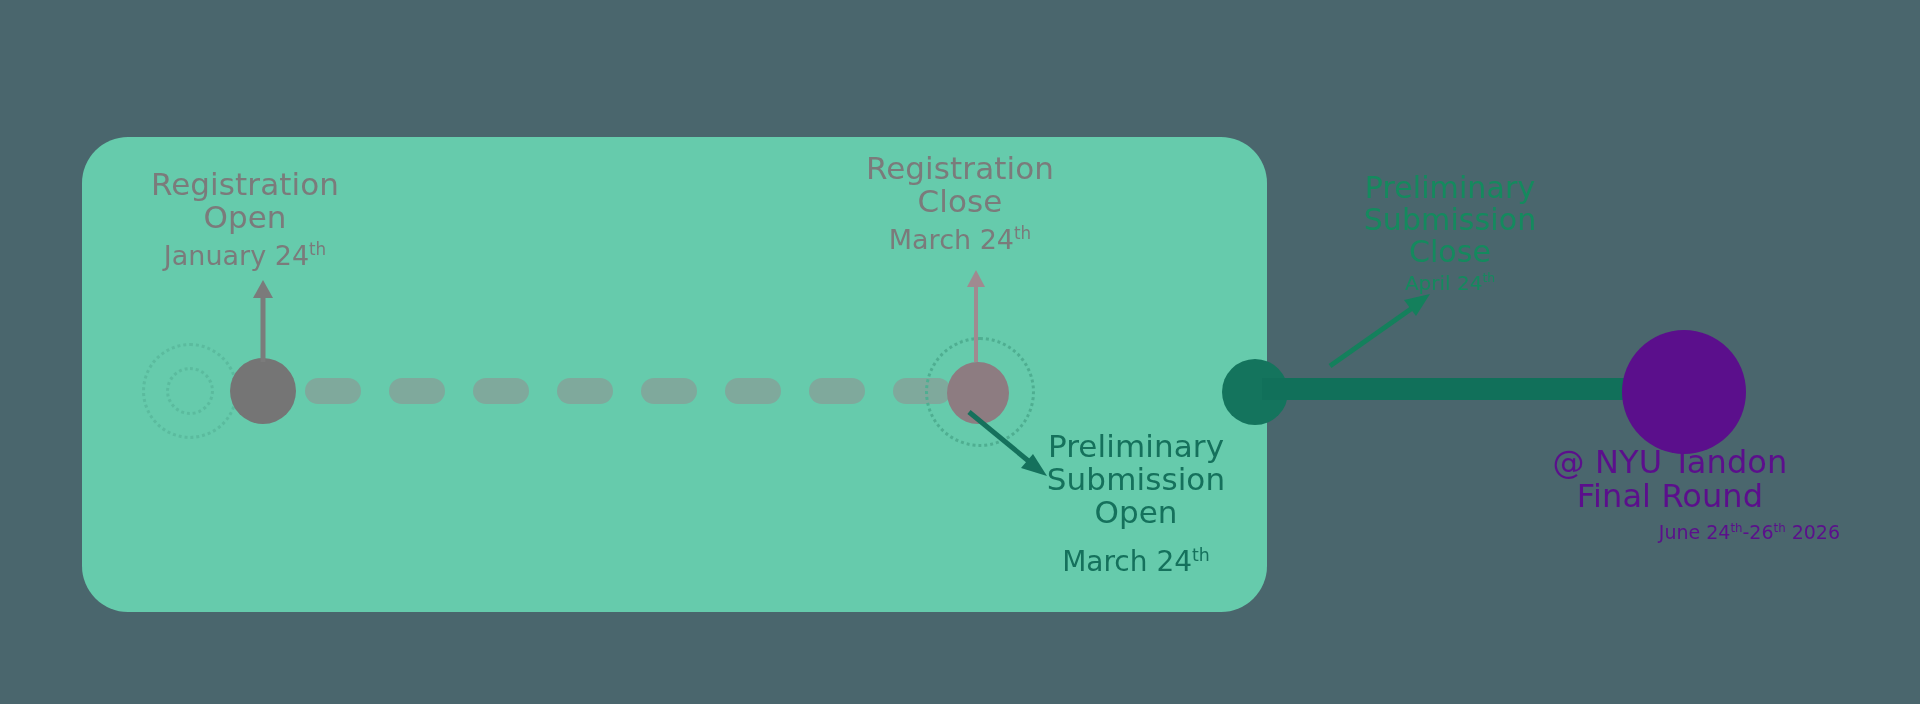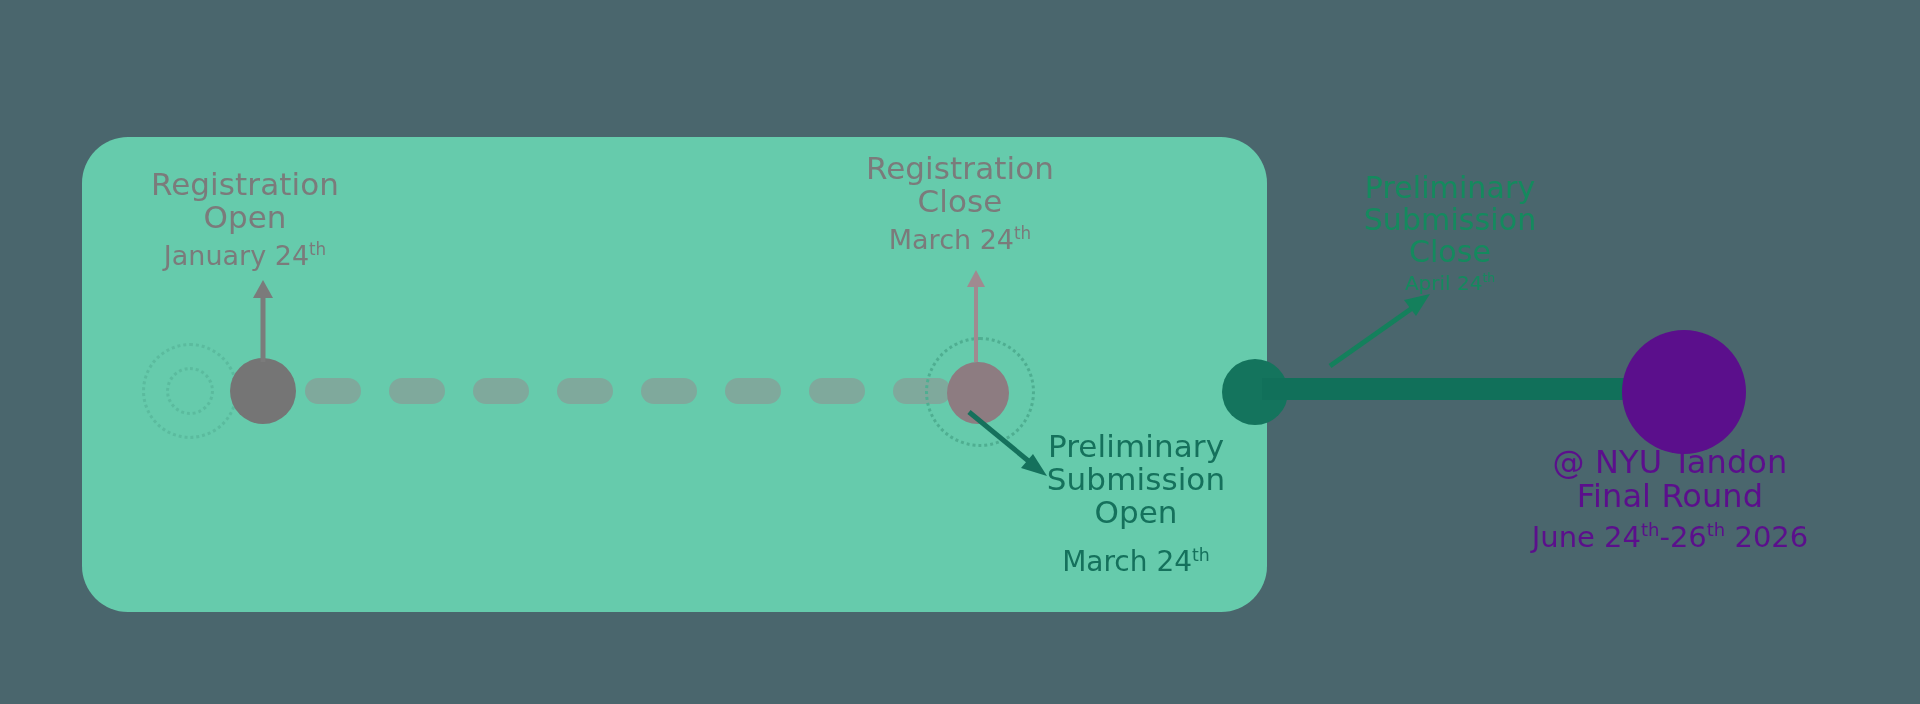--- a/index.html
+++ b/index.html
@@ -103,21 +103,21 @@
   #prelim-close-label .label-date  { font-size: 20px; margin-top: 6px; }
 
   
   #final-round-label {
     left: 1500px;
     top: 446px;
     width: 340px;
     color: #5b0f8c;
   }
   #final-round-label .label-title { font-size: 32px; }
-  #final-round-label .label-date  { font-size: 29px; margin-top: 8px; }
+  #final-round-label .label-date  { font-size: 19px; margin-top: 8px; text-align: right; }
 
   
   .halo-ring {
     position: absolute;
     border-radius: 50%;
     border: 3px dotted #5bbb9e;
     box-sizing: border-box;
   }
   #halo-outer { left: 142px; top: 343px; width: 96px; height: 96px; }
   #halo-inner { left: 166px; top: 367px; width: 48px; height: 48px; }

